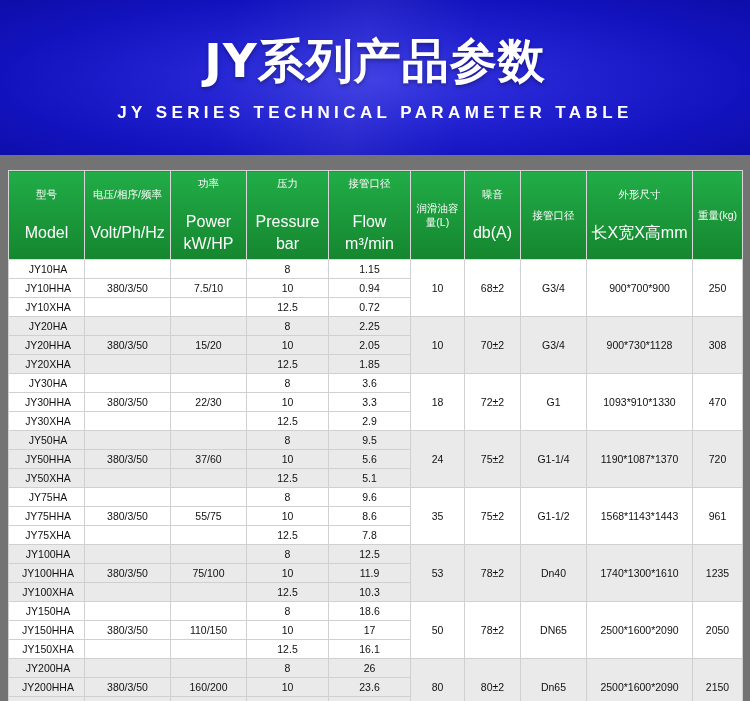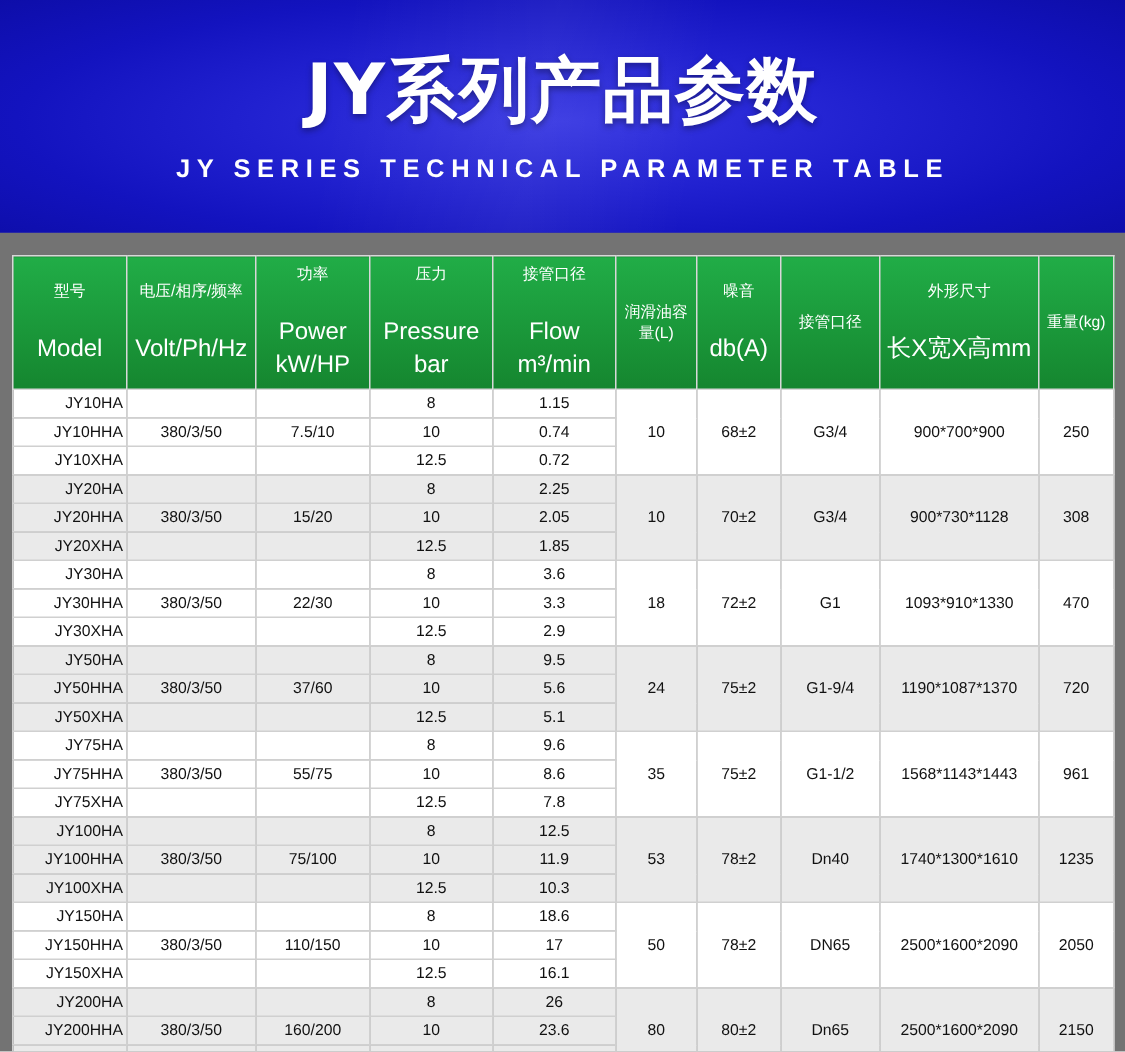--- a/index.html
+++ b/index.html
@@ -90,21 +90,21 @@
   tbody td {
     border: 1px solid #d0d0d0;
     font-size: 10.5px;
     color: #111111;
     text-align: center;
     height: 19px;
     padding: 0 2px;
     background: #ffffff;
   }
   tbody td.model {
-    text-align: right;
+    text-align: center;
     padding-left: 5px;
   }
   tbody tr.alt td { background: #eaeaea; }
   tbody td.grp { background: #ffffff; }
   tbody td.grp-alt { background: #eaeaea; }
 
   #footnote {
     margin: 9px 0 0 10px;
     font-size: 12px;
     color: #111111;
@@ -188,21 +188,21 @@
             <td class="grp" rowspan="3">68±2</td>
             <td class="grp" rowspan="3">G3/4</td>
             <td class="grp" rowspan="3">900*700*900</td>
             <td class="grp" rowspan="3">250</td>
           </tr>
           <tr>
             <td class="model">JY10HHA</td>
             <td>380/3/50</td>
             <td>7.5/10</td>
             <td>10</td>
-            <td>0.74</td>
+            <td>0.94</td>
           </tr>
           <tr>
             <td class="model">JY10XHA</td>
             <td></td>
             <td></td>
             <td>12.5</td>
             <td>0.72</td>
           </tr>
           <tr class="alt">
             <td class="model">JY20HA</td>
@@ -257,21 +257,21 @@
             <td>2.9</td>
           </tr>
           <tr class="alt">
             <td class="model">JY50HA</td>
             <td></td>
             <td></td>
             <td>8</td>
             <td>9.5</td>
             <td class="grp-alt" rowspan="3">24</td>
             <td class="grp-alt" rowspan="3">75±2</td>
-            <td class="grp-alt" rowspan="3">G1-9/4</td>
+            <td class="grp-alt" rowspan="3">G1-1/4</td>
             <td class="grp-alt" rowspan="3">1190*1087*1370</td>
             <td class="grp-alt" rowspan="3">720</td>
           </tr>
           <tr class="alt">
             <td class="model">JY50HHA</td>
             <td>380/3/50</td>
             <td>37/60</td>
             <td>10</td>
             <td>5.6</td>
           </tr>

